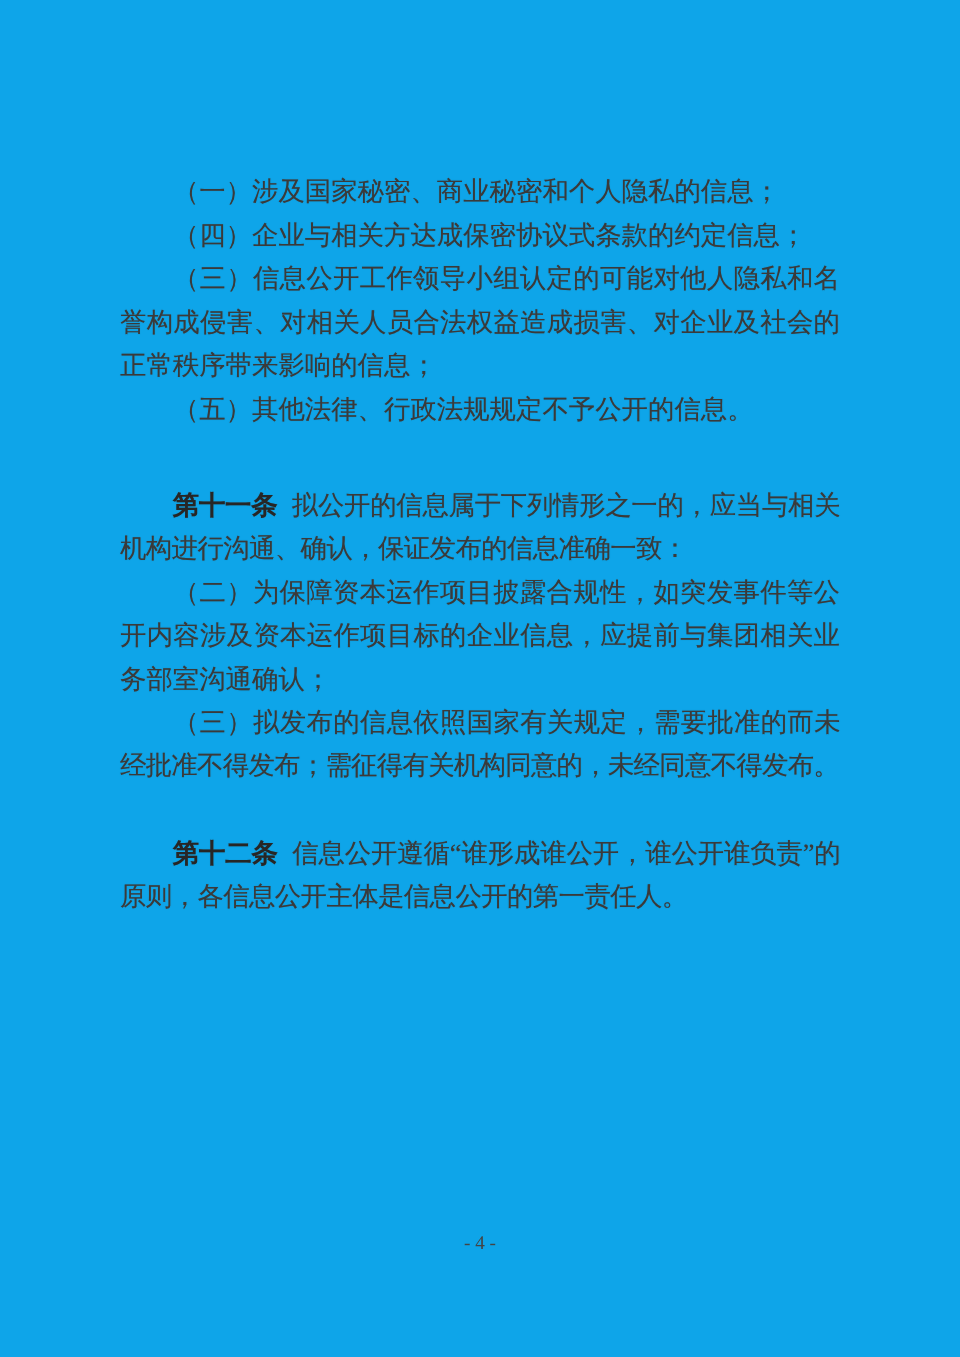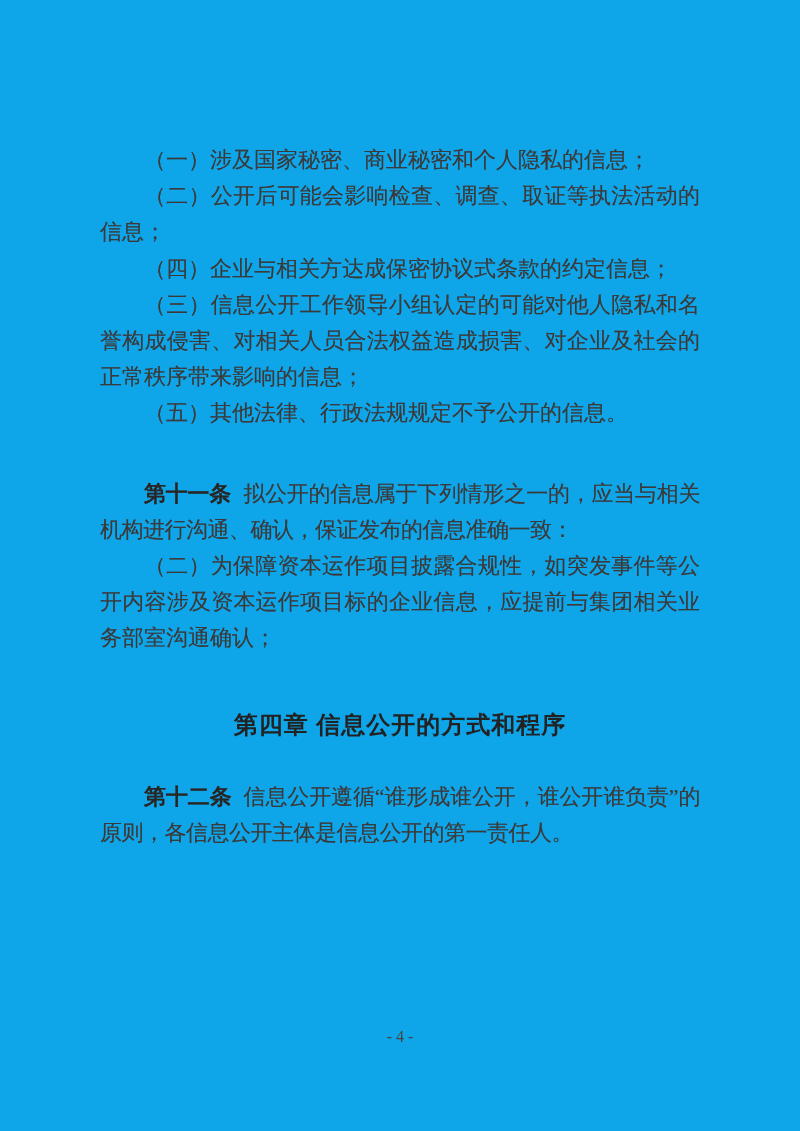--- a/index.html
+++ b/index.html
@@ -62,37 +62,36 @@
   }
 </style>
 </head>
 <body>
 
 <div class="page">
   <div class="text-block">
 
     <p class="body">（一）涉及国家秘密、商业秘密和个人隐私的信息；</p>
 
-    <p class="body">（二）公开后可能会影响检查、调查、取证等执法活动的信息；</p>
 
     <p class="body">（四）企业与相关方达成保密协议式条款的约定信息；</p>
 
     <p class="body">（三）信息公开工作领导小组认定的可能对他人隐私和名誉构成侵害、对相关人员合法权益造成损害、对企业及社会的正常秩序带来影响的信息；</p>
 
     <p class="body">（五）其他法律、行政法规规定不予公开的信息。</p>
 
     <p class="body tight-sm">
       <span class="lead">第十一条</span><span>拟公开的信息属于下列情形之一的，应当与相关机构进行沟通、确认，保证发布的信息准确一致：</span>
     </p>
 
 
     <p class="body">（二）为保障资本运作项目披露合规性，如突发事件等公开内容涉及资本运作项目标的企业信息，应提前与集团相关业务部室沟通确认；</p>
 
+    <p class="body tighter">（三）拟发布的信息依照国家有关规定，需要批准的而未经批准不得发布；需征得有关机构同意的，未经同意不得发布。</p>
 
-    <h2 class="chapter">第四章 信息公开的方式和程序</h2>
 
     <p class="body tight-sm after-heading">
       <span class="lead">第十二条</span><span>信息公开遵循“谁形成谁公开，谁公开谁负责”的原则，各信息公开主体是信息公开的第一责任人。</span>
     </p>
 
   </div>
 
   <div class="footer">- 4 -</div>
 </div>
 

